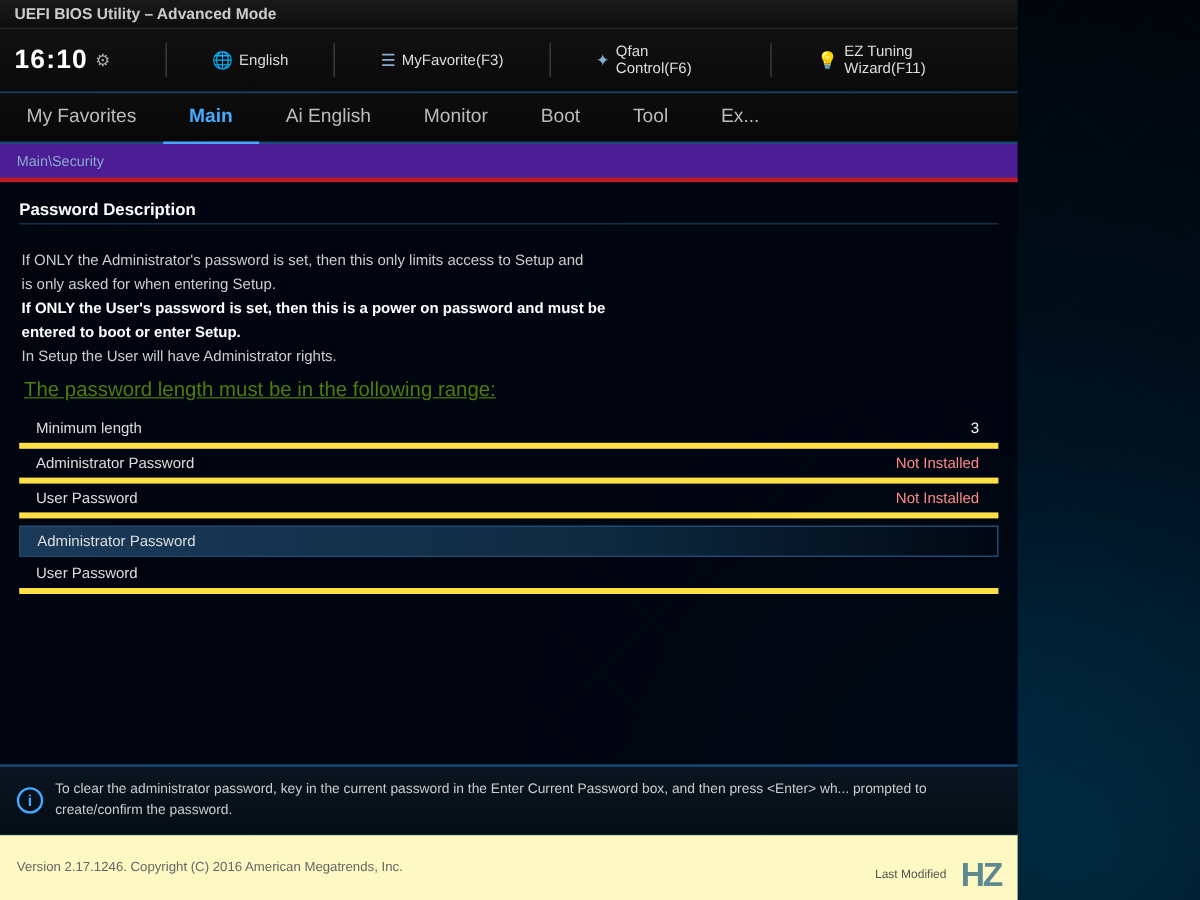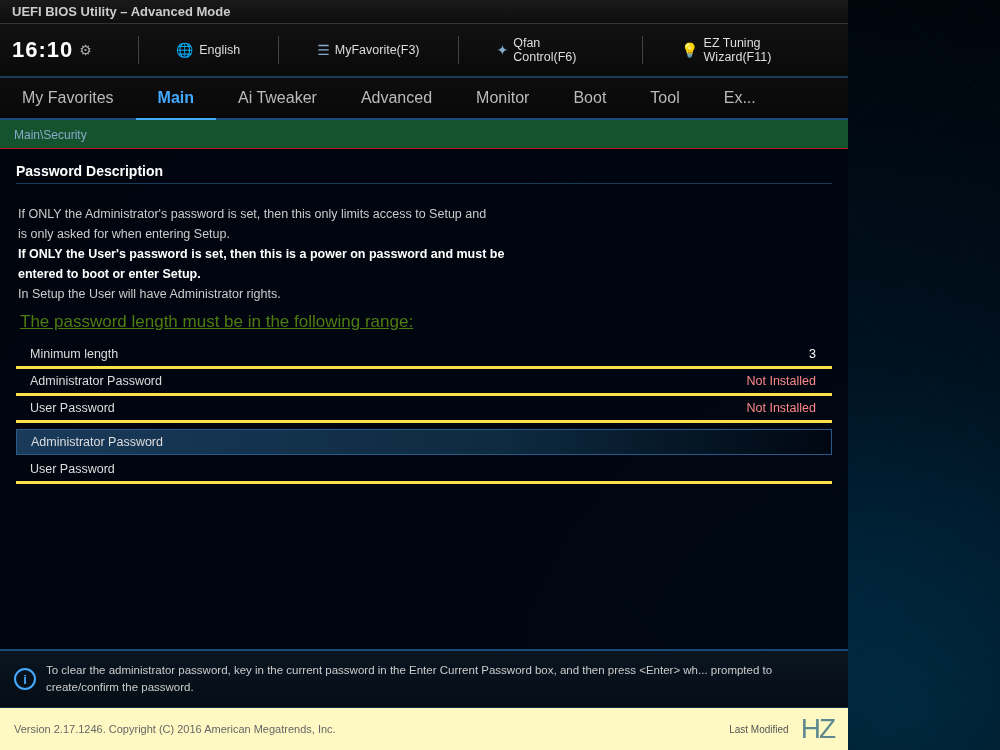--- a/index.html
+++ b/index.html
@@ -131,23 +131,23 @@
       transition: color 0.1s;
     }
     .nav-item.active {
       color: #4af;
       border-bottom: 2px solid #4af;
       font-weight: bold;
     }
 
     
     .breadcrumb-bar {
-      background: #14532d;
+      background: #4c1d95;
       padding: 5px 14px;
-      border-bottom: 1px solid #b91c1c;
+      border-bottom: 4px solid #b91c1c;
     }
     .breadcrumb-text {
       color: #88aacc;
       font-size: 12px;
     }
 
     
     .content-area {
       flex: 1;
       background: rgba(0,5,15,0.9);
@@ -181,21 +181,21 @@
     .range-title {
       color: #4d7c0f;
       font-size: 17px;
       margin: 8px 0 6px 4px;
       text-decoration: underline;
     }
     .settings-row {
       display: flex;
       align-items: center;
       padding: 5px 8px;
-      border-bottom: 3px solid #fde047;
+      border-bottom: 5px solid #fde047;
     }
     .settings-row.highlighted {
       background: linear-gradient(90deg, #1a3a5a 0%, #0d2a40 60%, transparent 100%);
       border: 1px solid #2a5a8a;
     }
     .settings-label {
       color: #ddd;
       font-size: 12.5px;
       flex: 1;
       padding-left: 6px;
@@ -249,21 +249,21 @@
       justify-content: space-between;
       align-items: center;
     }
     .version-text {
       color: #666;
       font-size: 11px;
     }
     .hz-logo {
       color: #1a5a7a;
       font-size: 28px;
-      font-weight: normal;
+      font-weight: bold;
       letter-spacing: -2px;
       opacity: 0.7;
     }
     .last-modified-text {
       color: #555;
       font-size: 10px;
     }
   </style>
 </head>
 <body>
@@ -306,24 +306,21 @@
   </div>
 
   <div class="nav-bar">
     <div class="nav-item">
       <span>My Favorites</span>
     </div>
     <div class="nav-item active">
       <span>Main</span>
     </div>
     <div class="nav-item">
-      <span>Ai Tweaker</span>
-    </div>
-    <div class="nav-item">
-      <span>Advanced</span>
+      <span>Ai English</span>
     </div>
     <div class="nav-item">
       <span>Monitor</span>
     </div>
     <div class="nav-item">
       <span>Boot</span>
     </div>
     <div class="nav-item">
       <span>Tool</span>
     </div>
@@ -373,19 +370,19 @@
 
   <div class="help-bar">
     <div class="info-icon">
       <span>i</span>
     </div>
     <span class="help-text">To clear the administrator password, key in the current password in the Enter Current Password box, and then press &lt;Enter&gt; wh... prompted to create/confirm the password.</span>
   </div>
 
   <div class="version-footer">
     <span class="version-text">Version 2.17.1246. Copyright (C) 2016 American Megatrends, Inc.</span>
-    <div style="display:flex;align-items:center;gap:12px;">
+    <div style="display:flex;align-items:center;gap:12px;margin-top:12px;">
       <span class="last-modified-text">Last Modified</span>
       <span class="hz-logo">HZ</span>
     </div>
   </div>
 
 </div>
 
 </body></html>

